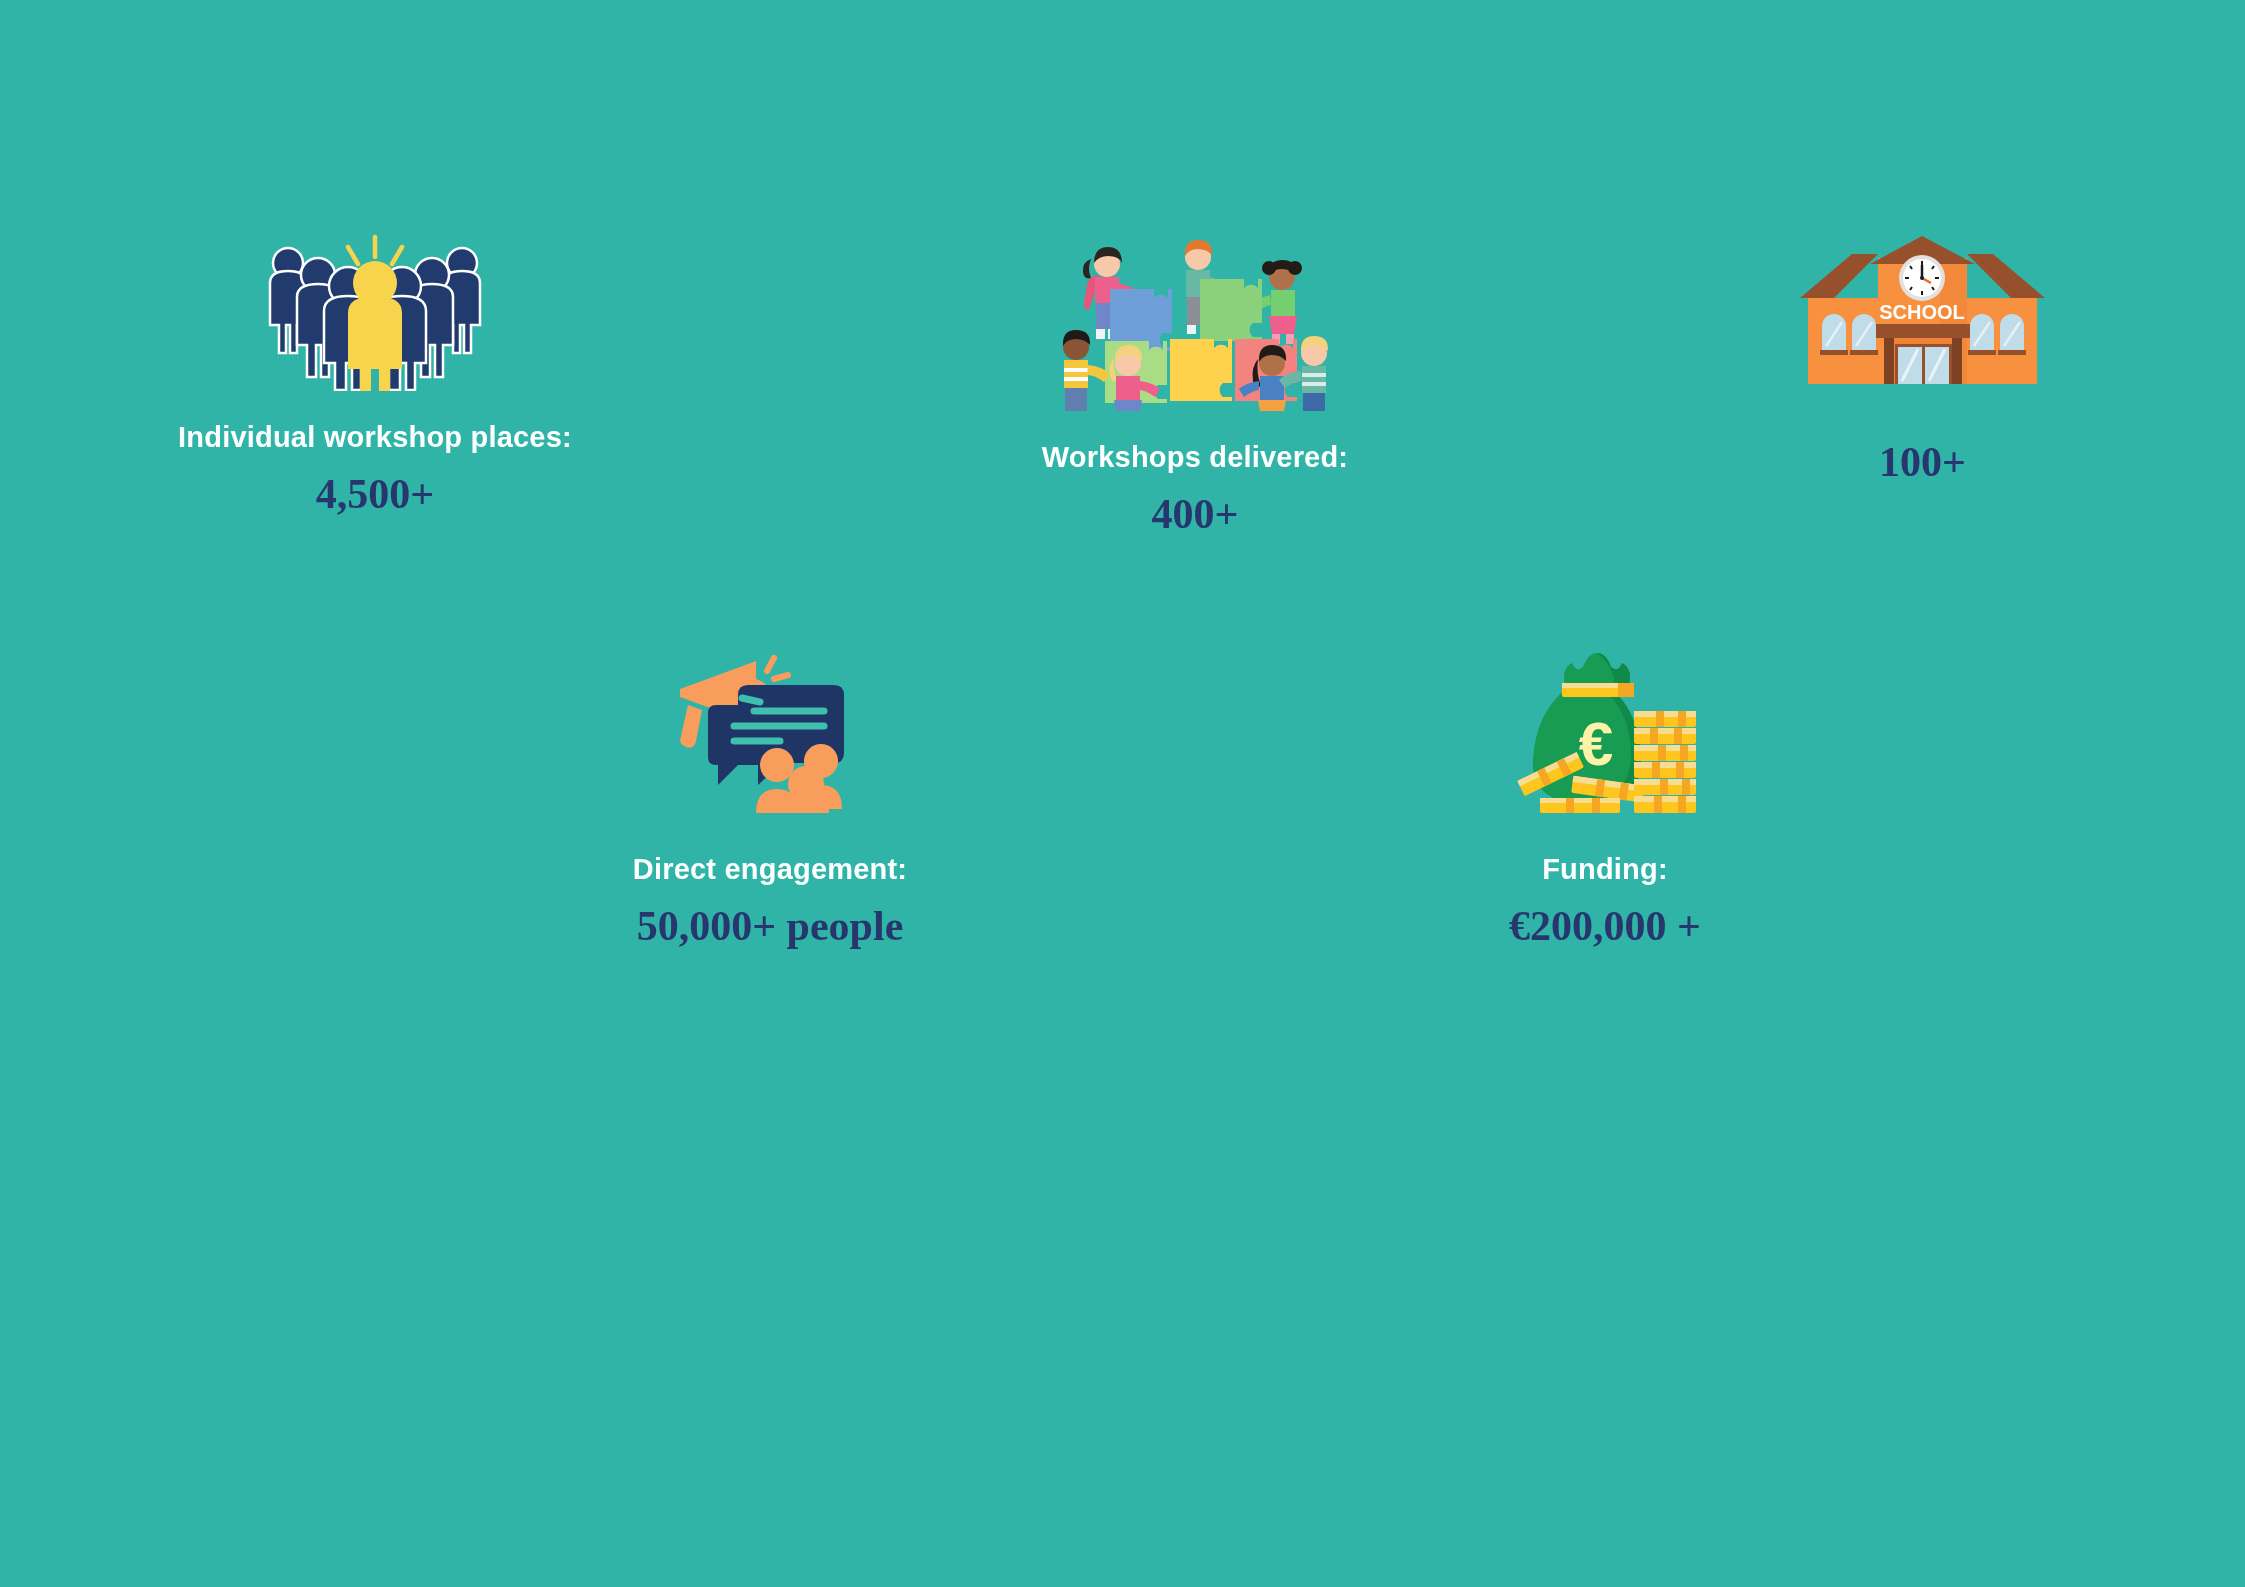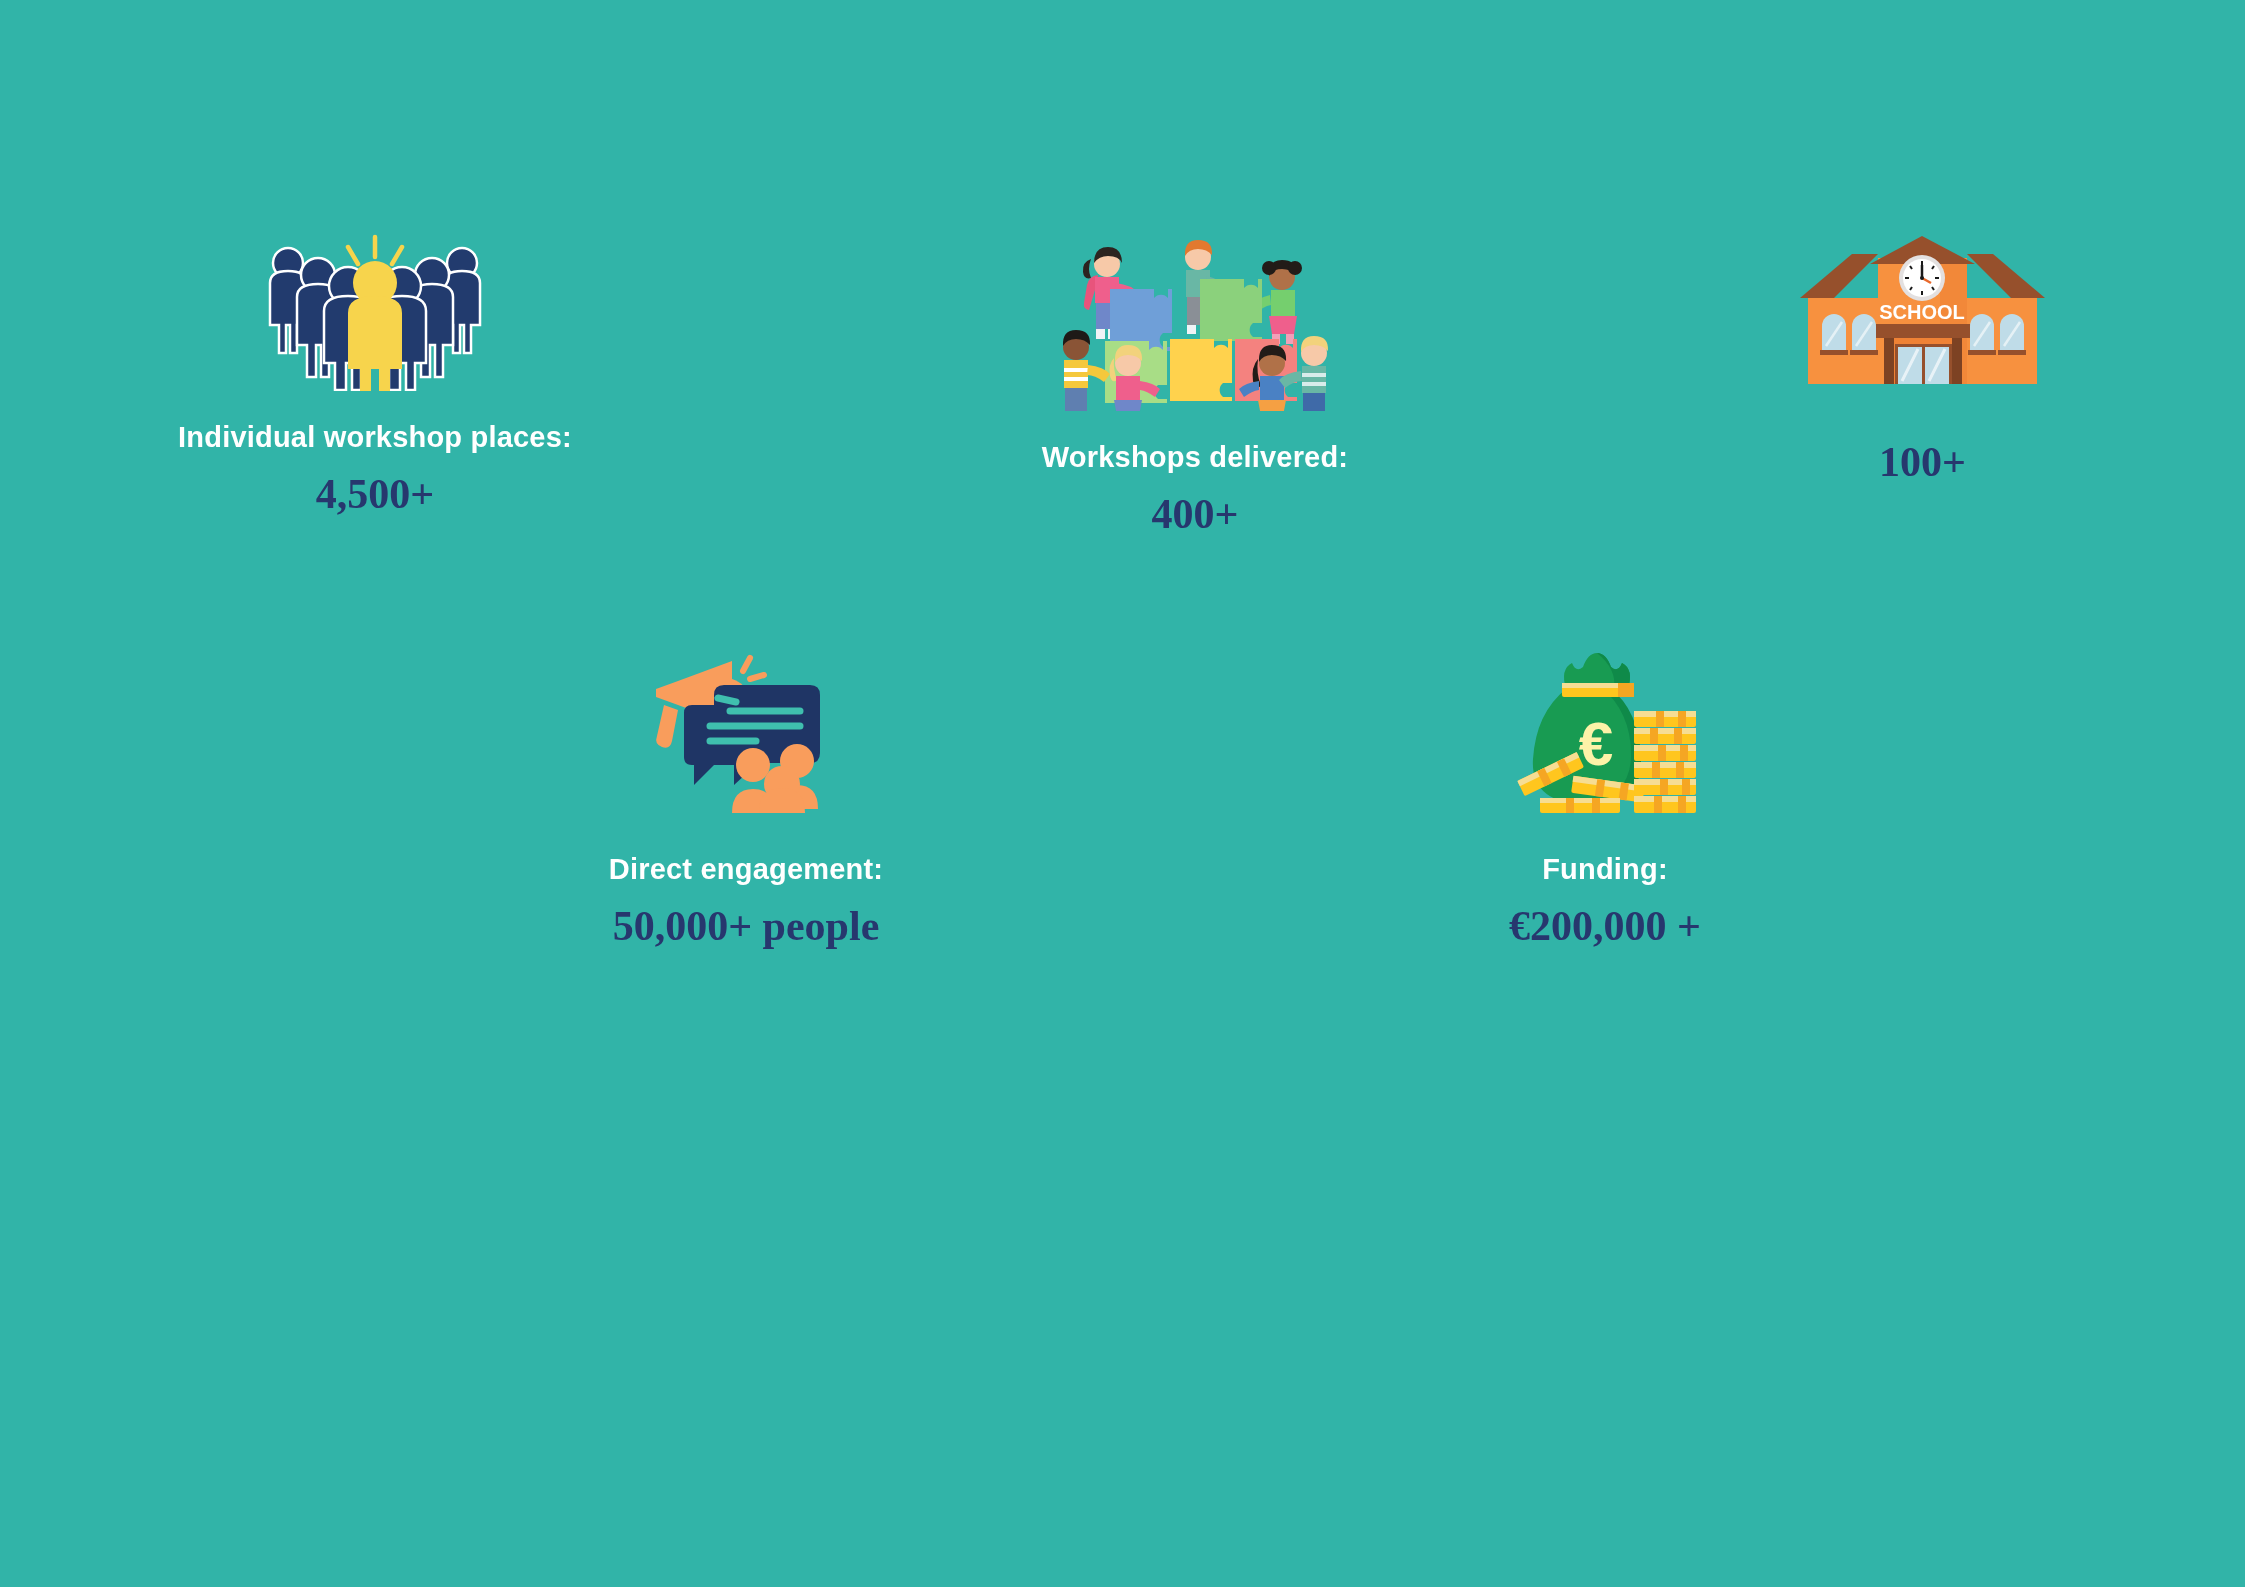--- a/index.html
+++ b/index.html
@@ -54,21 +54,21 @@
     white-space:nowrap;
     margin-top:18px;
   }
 
   
   #cell-workshop-places { left:55px;   top:228px;  width:640px; }
   #cell-workshops-delivered { left:905px; top:228px; width:580px; }
   #cell-school-visits { left:1650px;  top:228px;  width:545px; }
 
   
-  #cell-direct-engagement { left:521px;  top:640px; width:450px; }
+  #cell-direct-engagement { left:545px;  top:640px; width:450px; }
   #cell-funding { left:1420px;          top:640px; width:370px; }
 
   
   .icon-box { height:165px; display:flex; align-items:center; justify-content:center; }
   .icon-box.tall { height:185px; }
   .cap-gap { height:28px; }
 </style>
 </head>
 <body>
 

